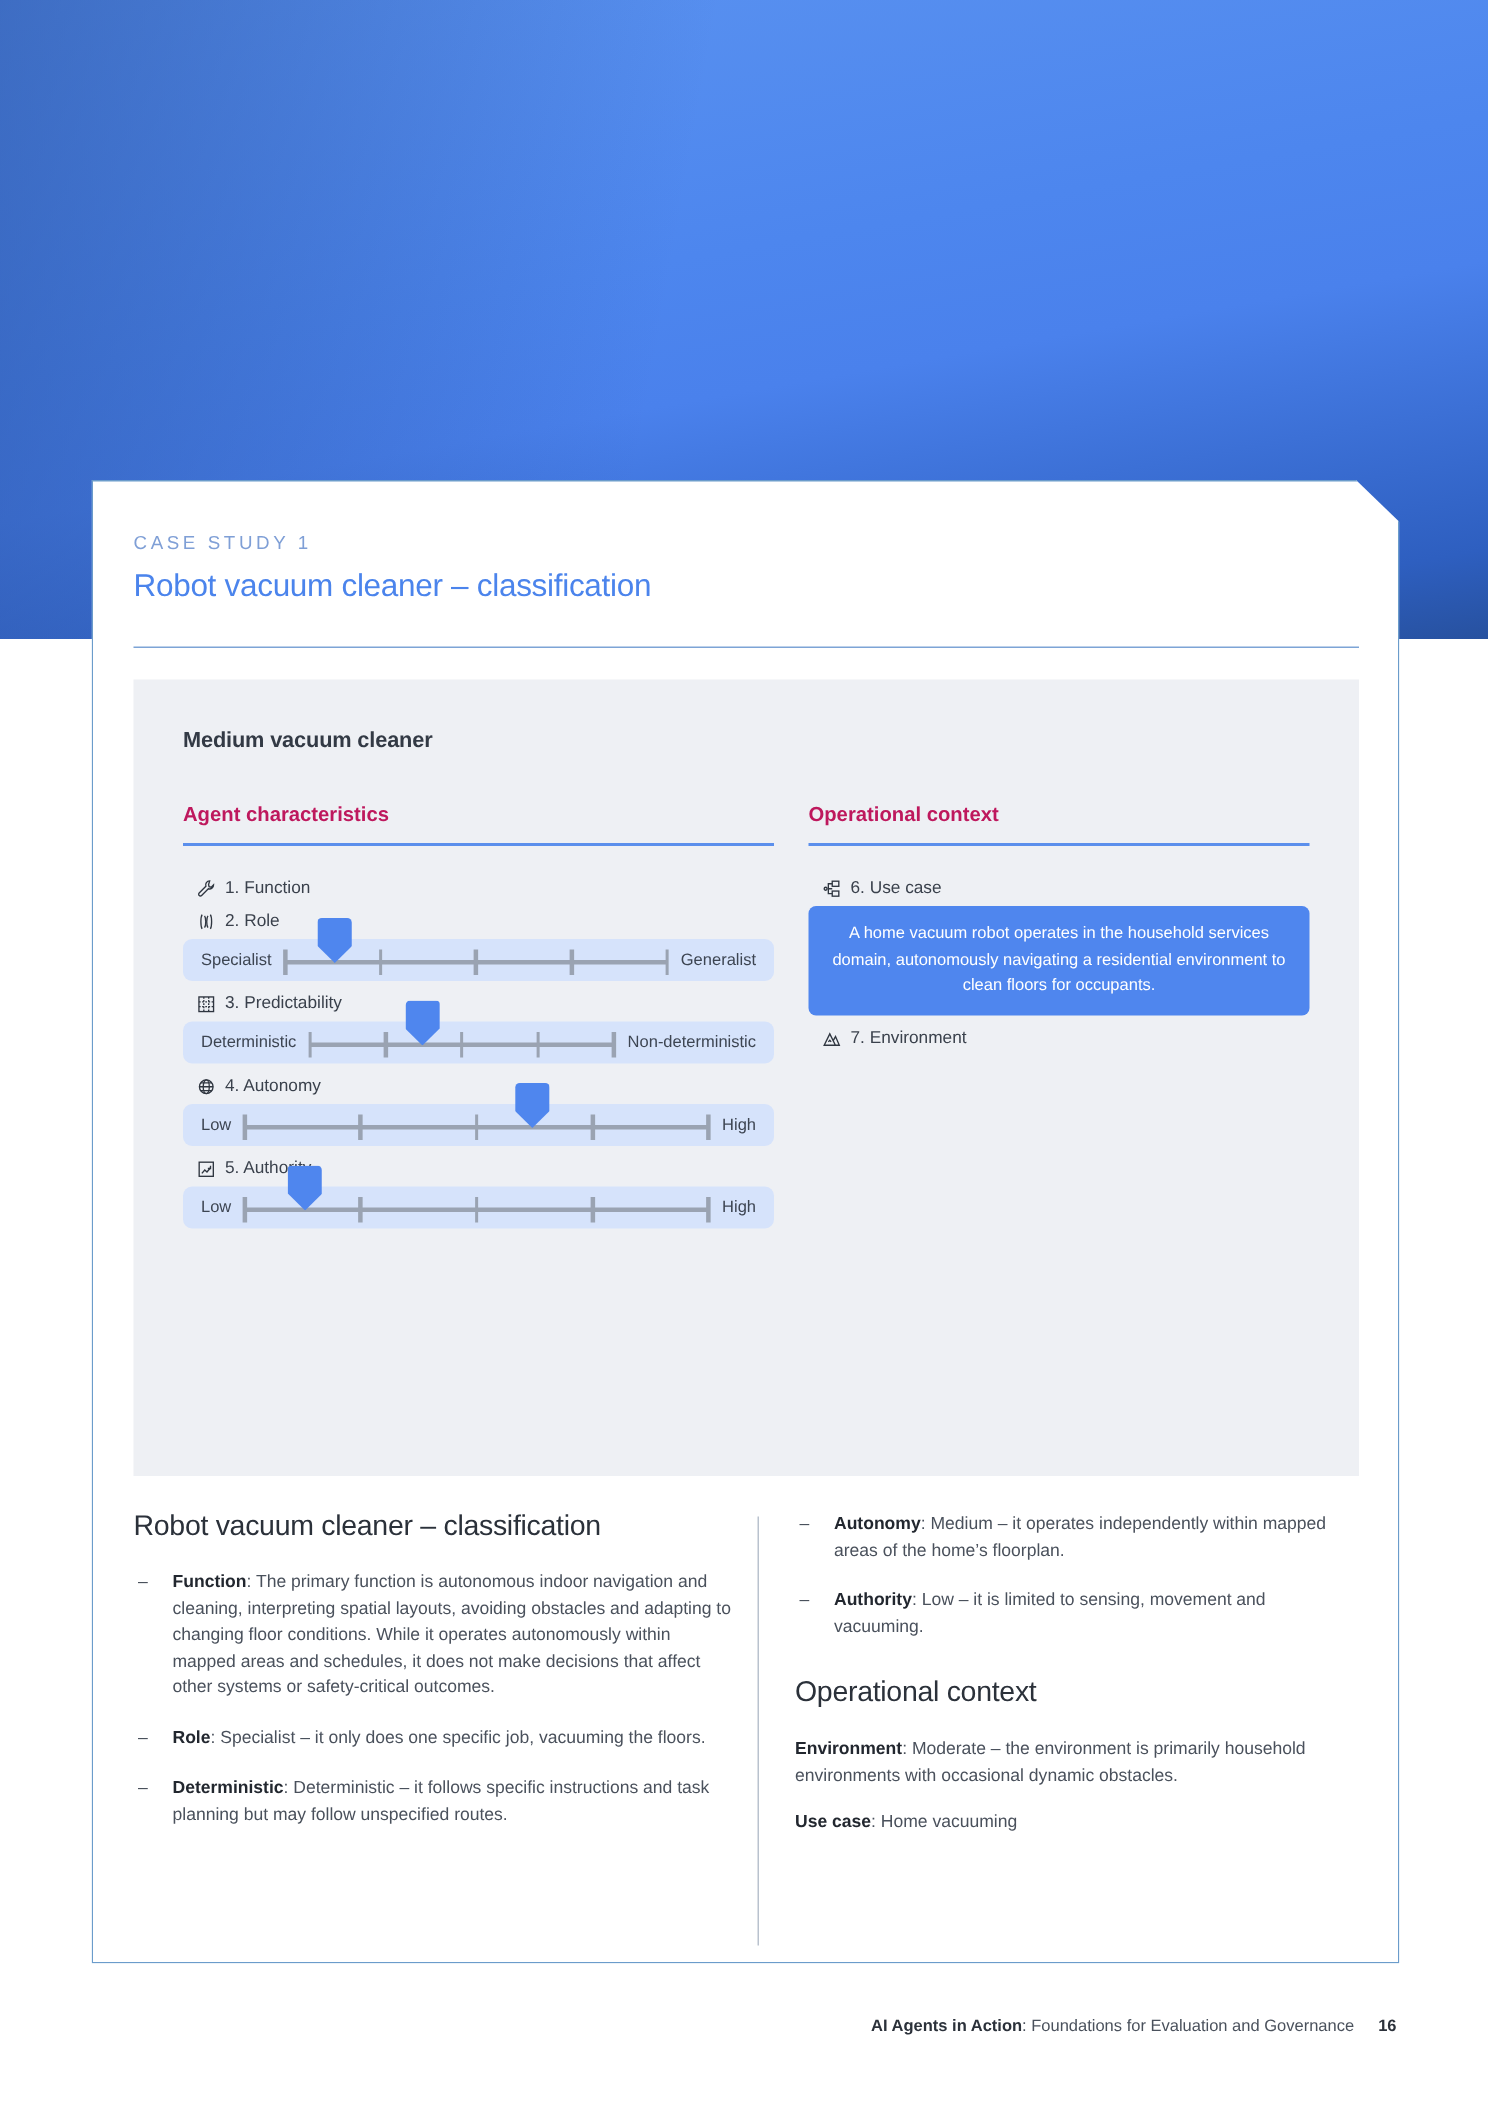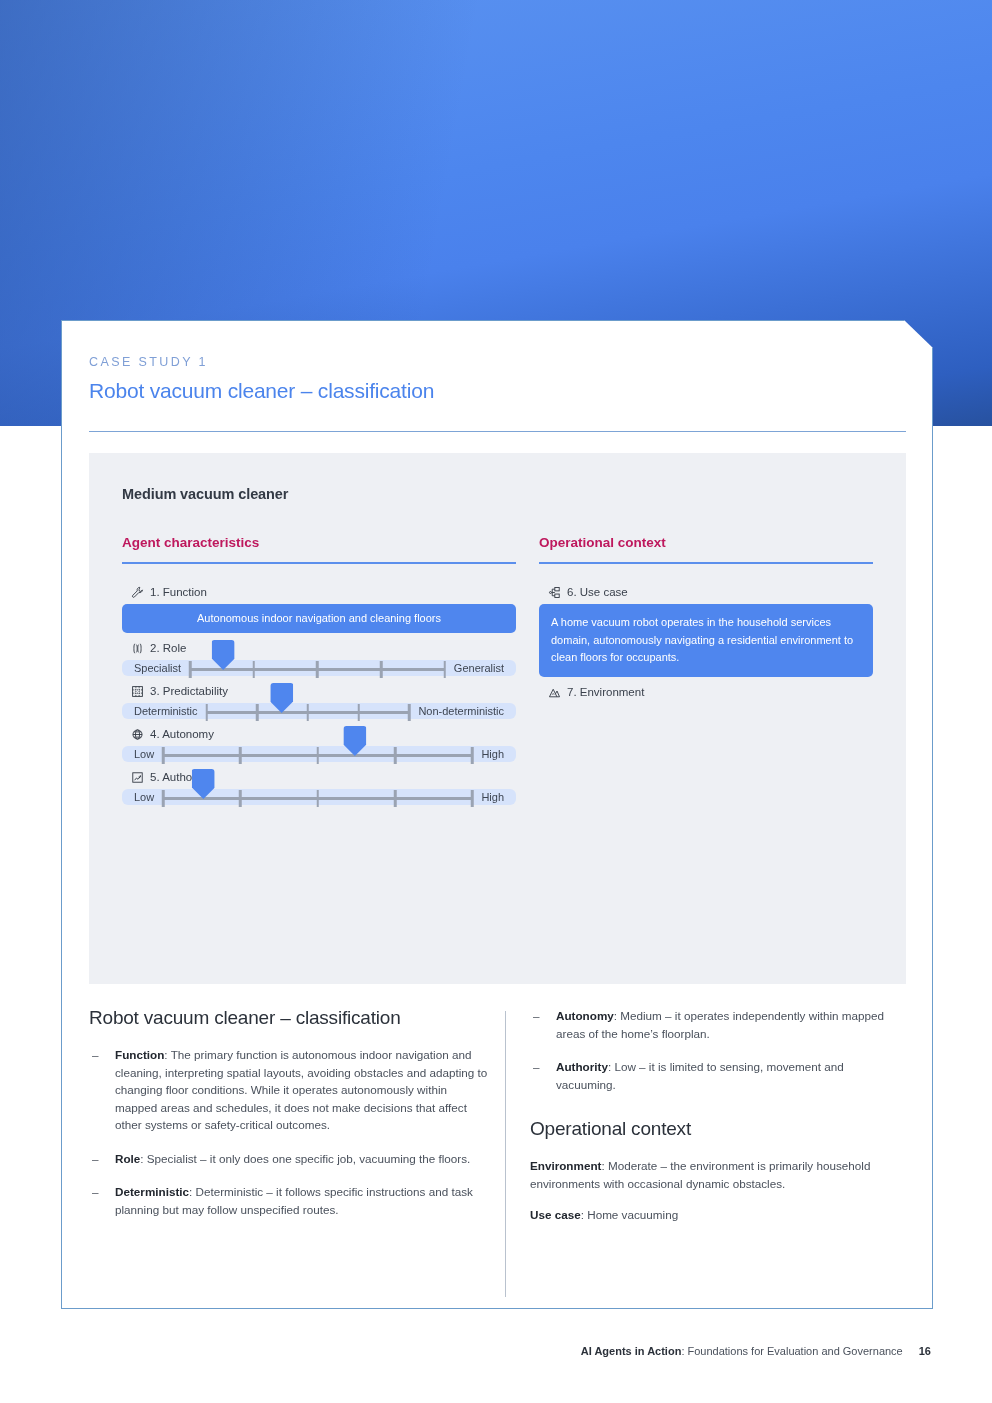--- a/index.html
+++ b/index.html
@@ -71,26 +71,26 @@
     font-size:11.5px; color:#3a414c; margin-bottom:5px; padding-left:9px;
   }
   .field-label .ico { width:13px; height:13px; flex:0 0 13px; display:block; }
 
   
   .pill-solid {
     background:#4f86ee; color:#ffffff; border-radius:5px;
     font-size:11px; line-height:17px; padding:6px 12px;
     text-align:center;
   }
-  .pill-solid.left-text { text-align:left; padding:10px 12px; line-height:17.5px; }
+  .pill-solid.left-text { text-align:center; padding:10px 12px; line-height:17.5px; }
 
   
   .slider-wrap { position:relative; }
   .slider-pill {
-    background:#d6e3fb; border-radius:6px; height:16px;
+    background:#d6e3fb; border-radius:6px; height:28px;
     display:flex; align-items:center; padding:0 12px;
     position:relative;
   }
   .slider-end {
     font-size:11px; color:#3d4552; white-space:nowrap; flex:0 0 auto;
   }
   .slider-end.lo { text-align:right; }
   .track {
     position:relative; flex:1 1 auto; height:30px; margin:0 9px;
   }
@@ -171,21 +171,20 @@
           <div id="left-fields">
               <div class="field">
                 <div class="field-label">
                   <span style="width: 13px; height: 13px; display: inline-flex; flex: 0 0 13px;">
                     <svg class="ico" viewBox="0 0 16 16" fill="none" stroke="#2f3640" stroke-width="1.1">
                       <path d="M10.8 1.6a3.3 3.3 0 0 0-3.1 4.4L2.2 11.5a1.4 1.4 0 0 0 2 2l5.5-5.5a3.3 3.3 0 0 0 4.3-3.2l-1.9 1.9-1.8-.4-.4-1.8z"></path>
                     </svg>
                   </span>
                   <span>1. Function</span>
                 </div>
-                <div class="pill-solid">Autonomous indoor navigation and cleaning floors</div>
               </div>
               <div class="field">
                 <div class="field-label">
                   <span style="width: 13px; height: 13px; display: inline-flex; flex: 0 0 13px;">
                     <svg class="ico" viewBox="0 0 16 16" fill="none" stroke="#2f3640" stroke-width="1.1">
                       <path d="M4.6 2.2c-1 1.6-1 3.4-1 5.8s0 4.2 1 5.8"></path>
                       <path d="M11.4 2.2c1 1.6 1 3.4 1 5.8s0 4.2-1 5.8"></path>
                       <path d="M6.6 3.2c1 1.3 1 3 1 4.8s0 3.5-1 4.8"></path>
                       <path d="M9.4 3.2c-1 1.3-1 3-1 4.8s0 3.5 1 4.8"></path>
                     </svg>

